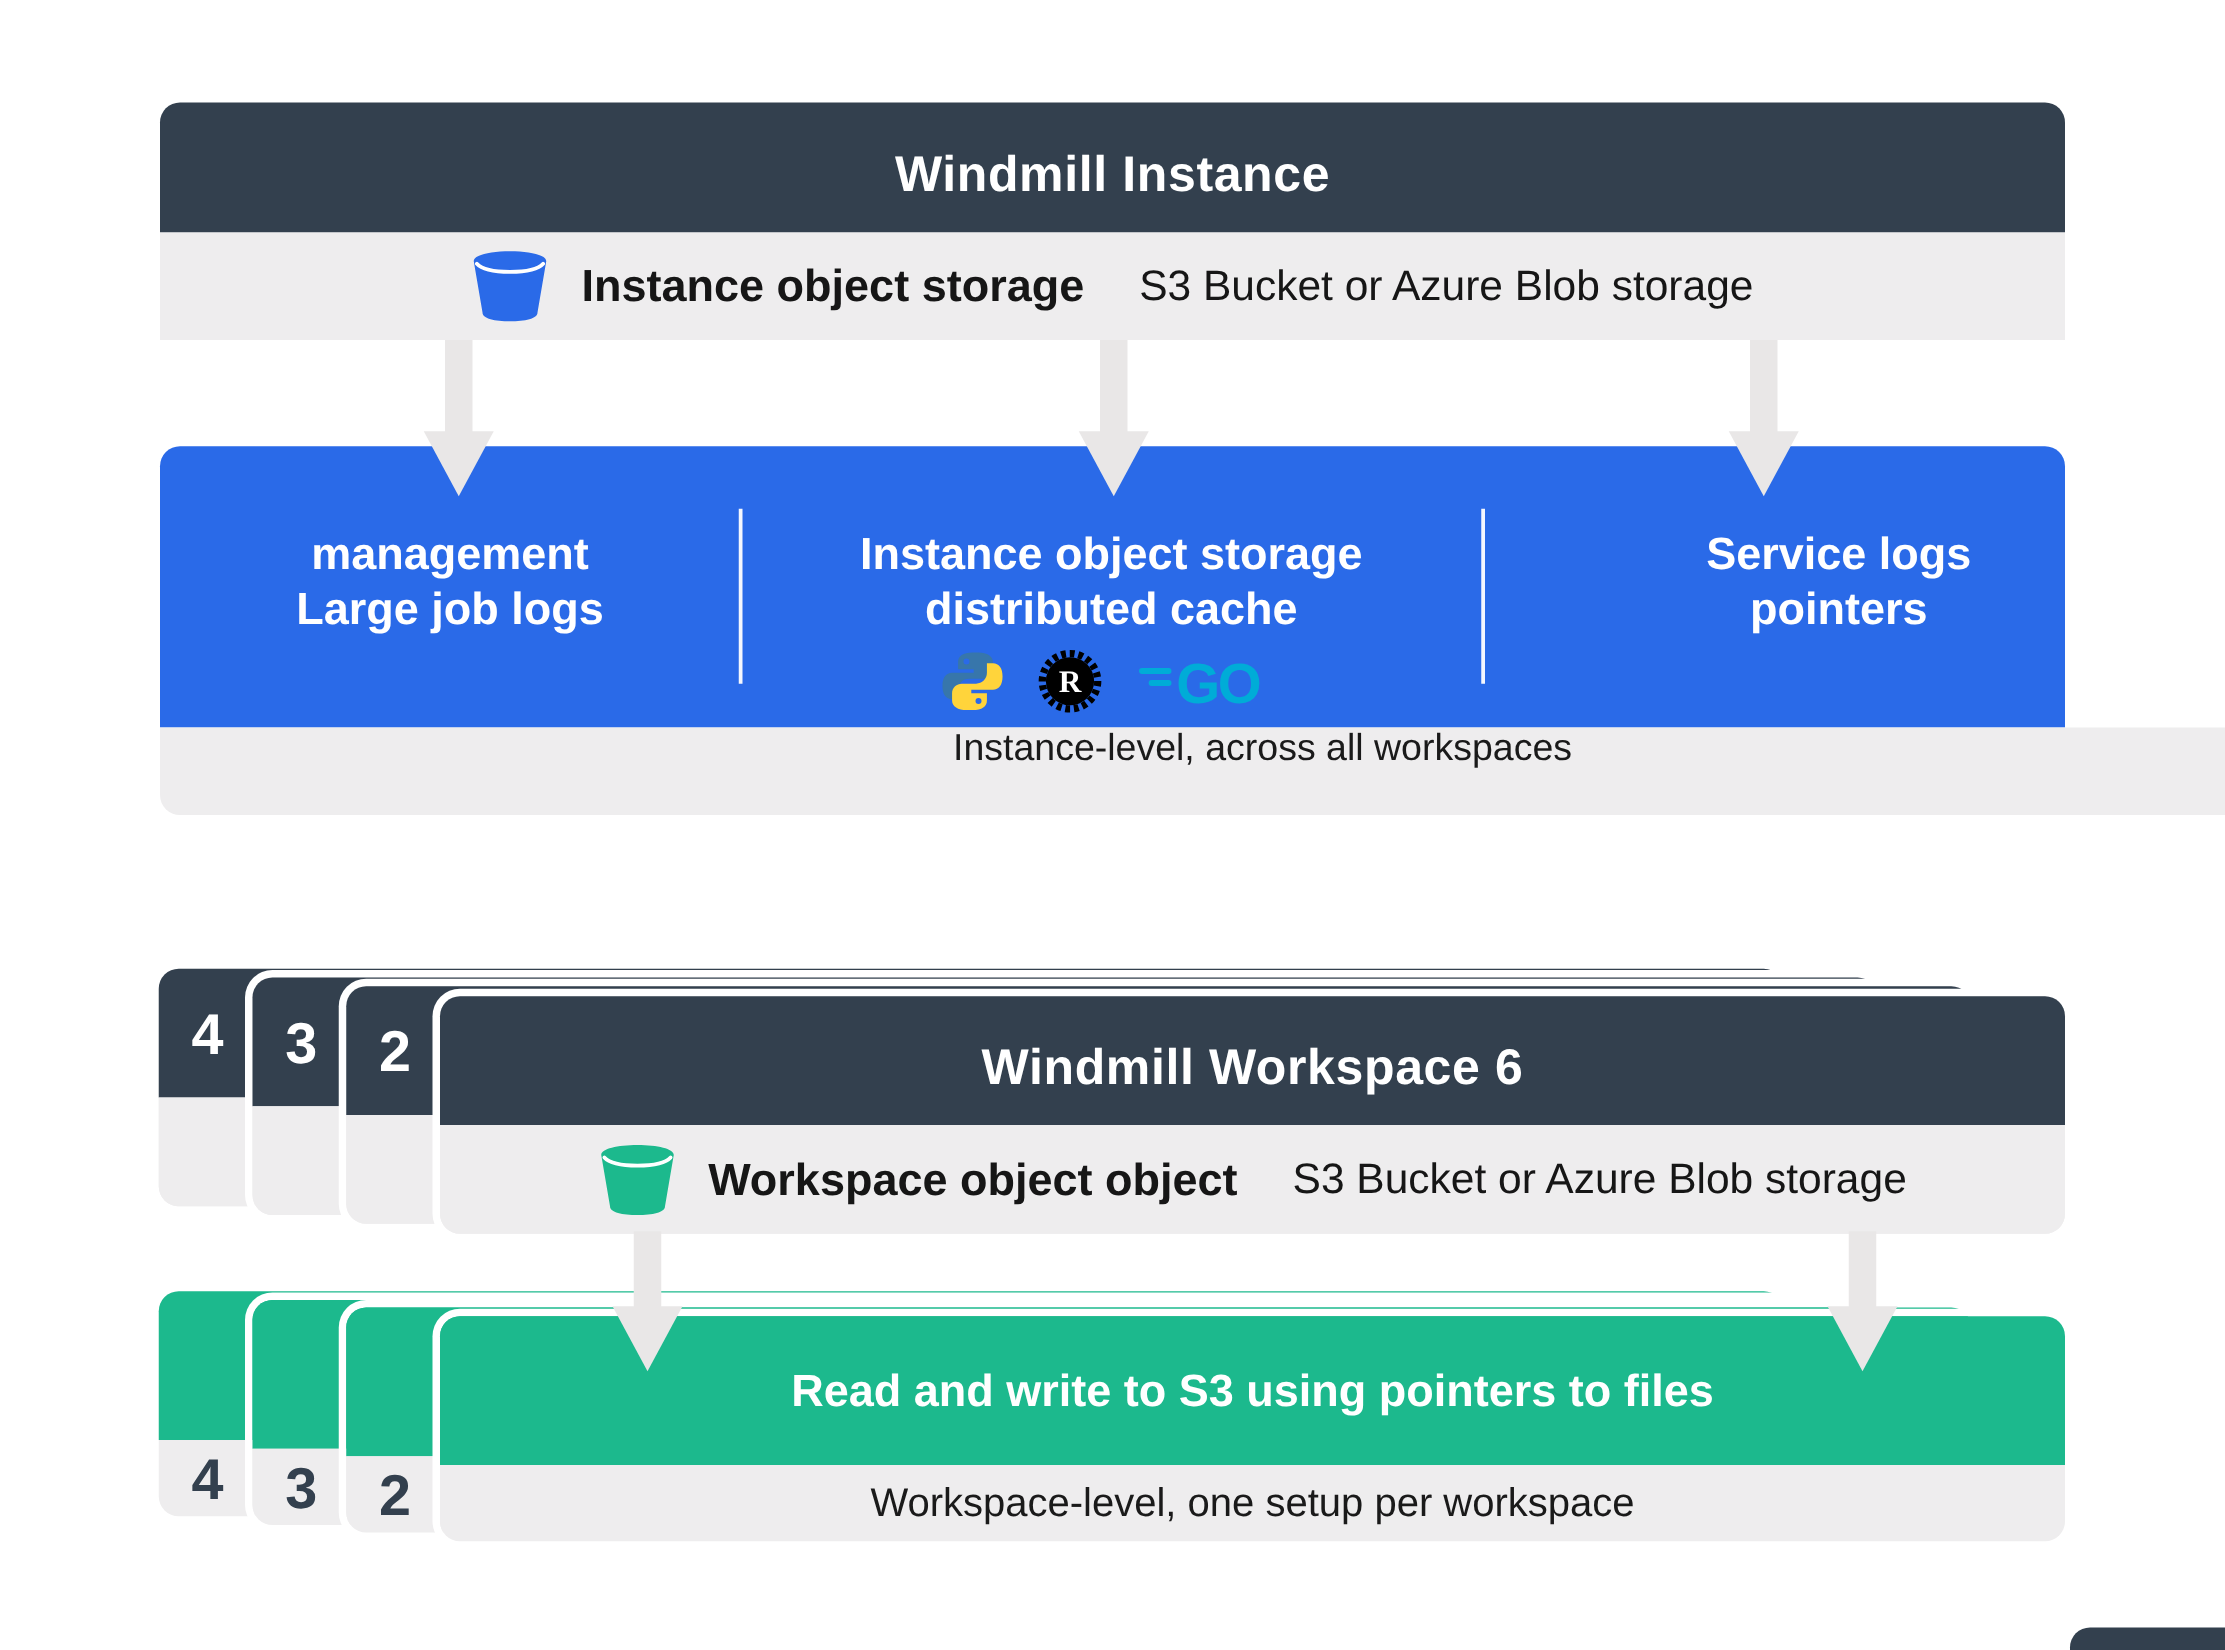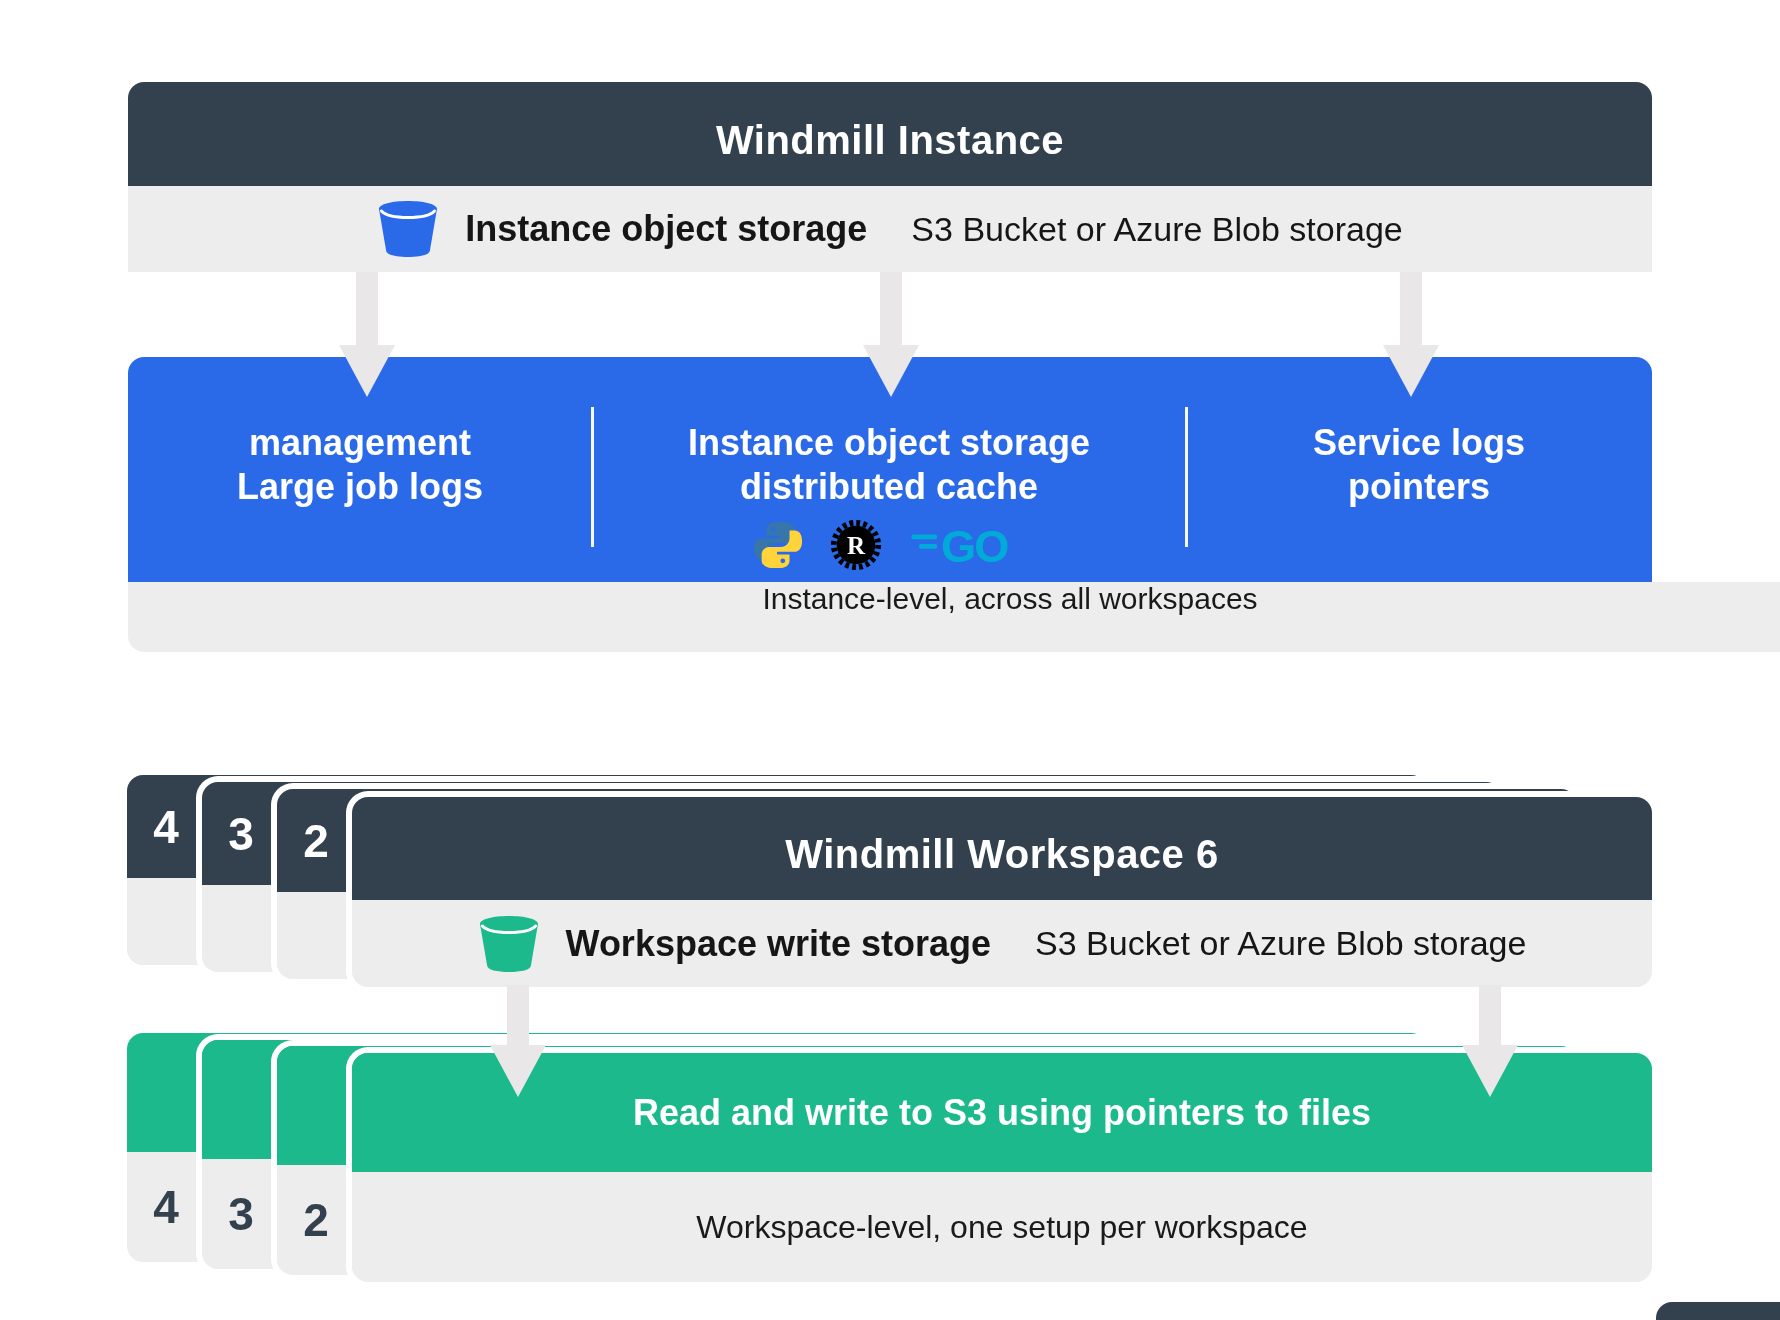--- a/index.html
+++ b/index.html
@@ -41,21 +41,21 @@
   .a-ws{top:985px;height:112px;}
   .a-ws .shaft{height:62px;}
   .a-ws .head{top:60px;}
   .a4{left:490px}.a5{left:1462px}
   
   .bluebox{position:absolute;left:128px;top:357px;width:1524px;height:225px;
     background:var(--blue);border-radius:16px 16px 0 0;}
   .feature{position:absolute;top:0;height:100%;}
   .f1{left:0;width:464px;}
   .f2{left:464px;width:594px;}
-  .f3{left:1058px;width:466px;}
+  .f3{left:1110px;width:466px;}
   .feature-lines{position:absolute;top:64px;width:100%;text-align:center;color:#fff;
     font-weight:bold;font-size:36px;line-height:44px;}
   .f-icons{position:absolute;top:158px;width:100%;height:60px;
     display:flex;justify-content:center;align-items:center;gap:26px;}
   .vdiv{position:absolute;top:50px;height:140px;width:3px;background:rgba(255,255,255,.95);}
   .vd1{left:463px}.vd2{left:1057px}
   .graybar{position:absolute;left:128px;top:582px;width:1764px;height:70px;
     background:var(--row-gray);border-radius:0 0 16px 16px;
     display:flex;align-items:flex-start;justify-content:center;
     font-size:30px;color:#1a1a1a;}
@@ -64,21 +64,21 @@
     box-shadow:0 0 0 6px #fff;background:var(--row-gray);}
   .wcard .hdr{position:absolute;top:0;left:0;right:0;height:103px;background:var(--navy);
     border-radius:16px 16px 0 0;display:flex;align-items:center;justify-content:center;}
   .wcard .body{position:absolute;top:103px;left:0;right:0;bottom:0;background:var(--row-gray);
     border-radius:0 0 16px 16px;display:flex;align-items:center;justify-content:center;}
   .wc4{left:127px;top:775px}.wc3{left:202px;top:782px}.wc2{left:277px;top:789px}.wc1{left:352px;top:797px}
   .stack-num{position:absolute;left:0;top:0;width:78px;height:100%;
     display:flex;align-items:center;justify-content:center;
     color:#fff;font-weight:bold;font-size:46px;}
   
-  .gcard{position:absolute;width:1300px;height:229px;border-radius:16px;box-shadow:0 0 0 6px #fff;}
+  .gcard{position:absolute;width:1300px;height:180px;border-radius:16px;box-shadow:0 0 0 6px #fff;}
   .gcard .top{position:absolute;top:0;left:0;right:0;height:119px;background:var(--green);
     border-radius:16px 16px 0 0;display:flex;align-items:center;justify-content:center;}
   .gcard .bot{position:absolute;top:119px;left:0;right:0;bottom:0;background:var(--row-gray);
     border-radius:0 0 16px 16px;display:flex;align-items:center;justify-content:center;
     font-size:32px;color:#1a1a1a;}
   .gc4{left:127px;top:1033px}.gc3{left:202px;top:1040px}.gc2{left:277px;top:1046px}.gc1{left:352px;top:1053px}
   .gnum{position:absolute;left:0;top:0;width:78px;height:100%;
     display:flex;align-items:center;justify-content:center;
     color:var(--navy);font-weight:bold;font-size:46px;}
   .green-title{color:#fff;font-weight:bold;font-size:36px;white-space:nowrap;}
@@ -191,21 +191,21 @@
     <div class="hdr">
       <span class="h1">Windmill Workspace 6</span>
     </div>
     <div class="body">
       <span class="bucket green">
         <svg viewBox="0 0 62 58" width="62" height="58">
           <path d="M2 9 C2 4 15 1 31 1 C47 1 60 4 60 9 L53 50 C53 55 43 57 31 57 C19 57 9 55 9 50 Z" fill="currentColor"></path>
           <path d="M4.5 11 C8 15 18 17.5 31 17.5 C44 17.5 54 15 57.5 11" stroke="#fff" stroke-width="3" fill="none" stroke-linecap="round"></path>
         </svg>
       </span>
-      <span class="row-label">Workspace write storage</span>
+      <span class="row-label">Workspace object object</span>
       <span class="row-sub">S3 Bucket or Azure Blob storage</span>
     </div>
   </div>
 
   <div class="gcard gc4">
     <div class="top"></div>
     <div class="bot">
       <span class="gnum">4</span>
     </div>
   </div>

